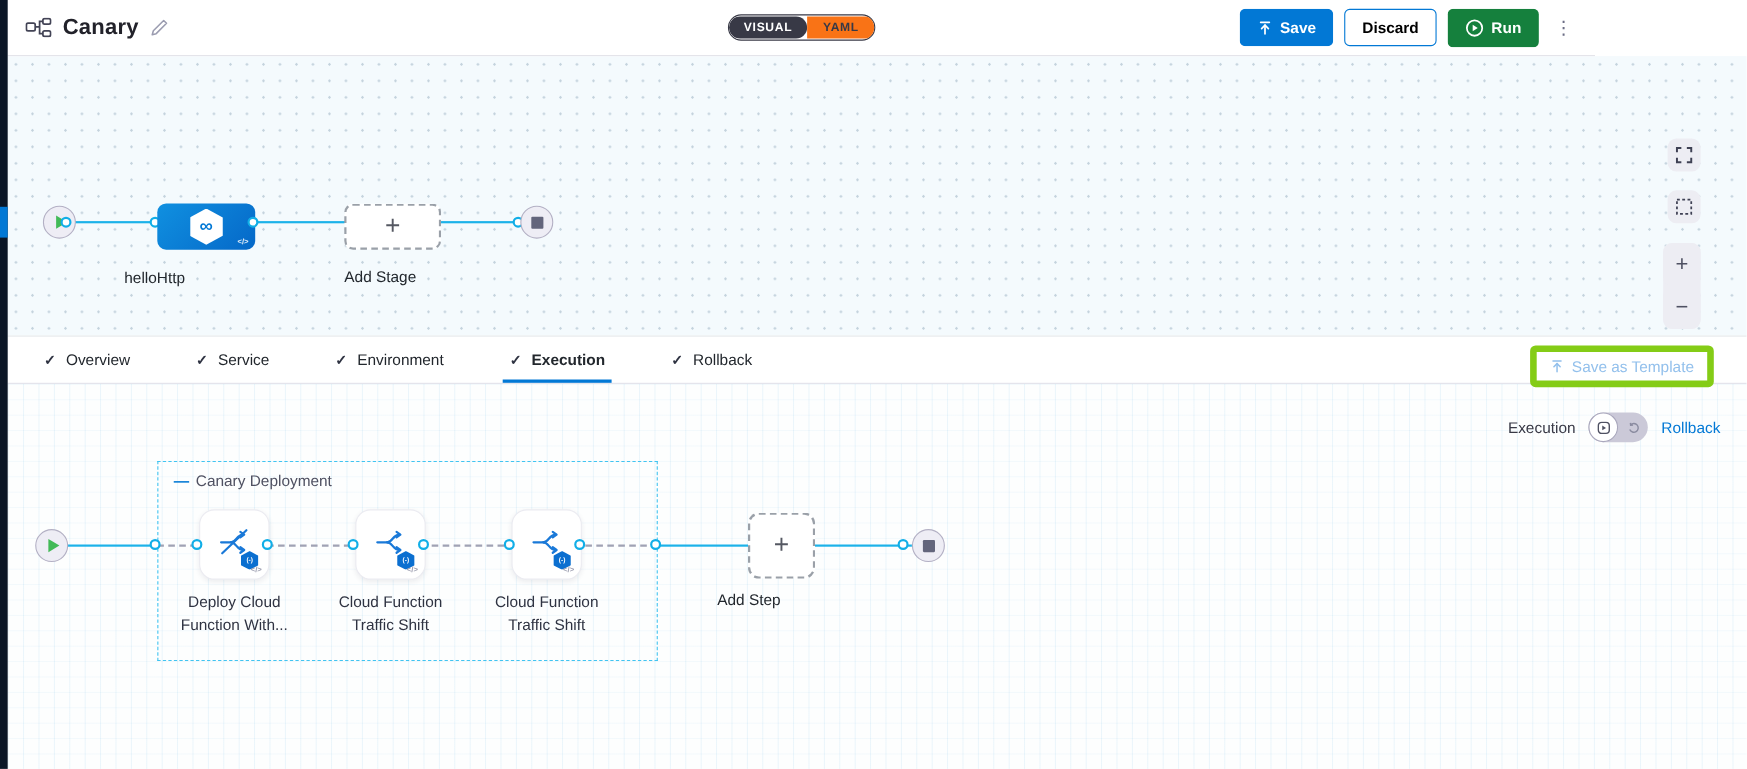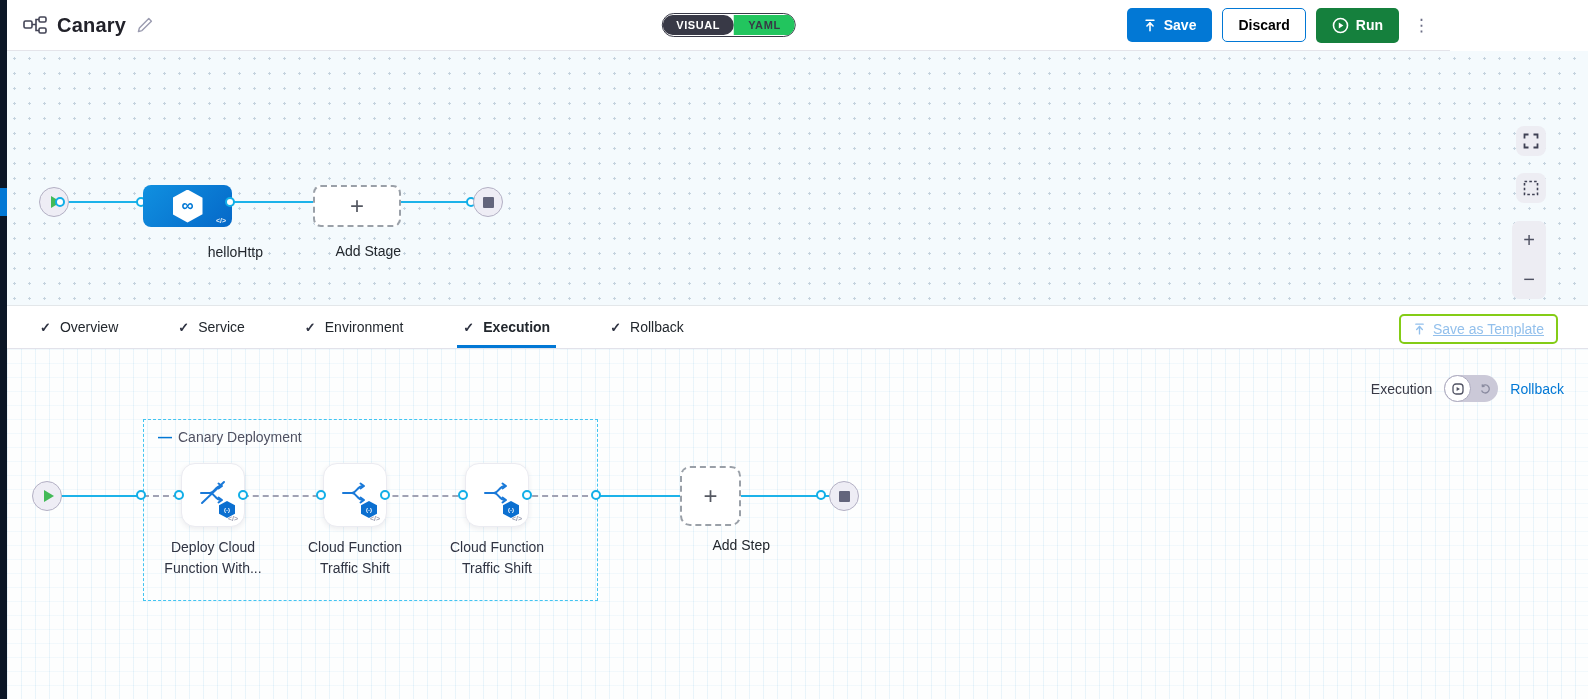--- a/index.html
+++ b/index.html
@@ -12,21 +12,21 @@
 
   
   .header { position:absolute; left:7px; top:0; width:1443px; height:51px; background:#fff;
             border-bottom:1px solid #e4e4ea; display:flex; align-items:center; padding:0 16px; z-index:20; }
   .title-wrap { display:flex; align-items:center; gap:10px; }
   .page-title { font-size:20px; font-weight:bold; color:#22222a; letter-spacing:.2px; }
   .icon-btn { background:none; border:none; cursor:pointer; display:flex; align-items:center; }
 
   .mode-toggle { position:absolute; left:50%; transform:translateX(-50%); display:flex; align-items:center;
                  border:1.5px solid #383946; border-radius:14px; background:#fff; overflow:hidden; height:24px; }
-  .mode-seg { font-size:11px; font-weight:bold; letter-spacing:.6px; padding:4px 14px; border:none; cursor:pointer; background:#22c55e; color:#383946; }
+  .mode-seg { font-size:11px; font-weight:bold; letter-spacing:.6px; padding:4px 14px; border:none; cursor:pointer; background:#f97316; color:#383946; }
   .mode-seg.active { background:#383946; color:#fff; border-radius:12px; }
 
   .header-right { margin-left:auto; display:flex; align-items:center; gap:10px; }
   .unsaved-badge { display:flex; align-items:center; gap:8px; background:#f6f6fb; border-radius:4px; padding:7px 14px; }
   .unsaved-dot { width:9px; height:9px; border-radius:50%; background:#ff5310; }
   .unsaved-text { color:#f4632a; font-size:13px; font-weight:bold; }
   .btn { display:flex; align-items:center; gap:7px; font-size:14px; font-weight:bold; border-radius:5px;
          padding:8px 15px; cursor:pointer; border:1px solid transparent; }
   .btn-save { background:#0278d5; color:#fff; }
   .btn-discard { background:#fff; color:#000000; border-color:#0278d5; }
@@ -41,39 +41,39 @@
   .port { position:absolute; width:10px; height:10px; background:#fff; border:2.5px solid #11aee7; border-radius:50%; }
   .node-circle { position:absolute; width:30px; height:30px; border-radius:50%; background:#eeedf5; border:1px solid #b3b0c4;
                  display:flex; align-items:center; justify-content:center; }
   .play-tri { width:0; height:0; border-left:10px solid #42ba57; border-top:6px solid transparent; border-bottom:6px solid transparent; margin-left:3px; }
   .stop-sq { width:11px; height:11px; background:#63657c; border-radius:1px; }
   .stage-node { position:absolute; left:136px; top:134px; width:89px; height:42px; border-radius:8px;
                 background:linear-gradient(135deg,#1090e0,#0568c8); display:flex; align-items:center; justify-content:center; cursor:pointer; }
   .hexagon { width:30px; height:33px; background:#fff; clip-path:polygon(50% 0%,100% 25%,100% 75%,50% 100%,0% 75%,0% 25%);
              display:flex; align-items:center; justify-content:center; color:#0278d5; font-size:17px; font-weight:bold; }
   .code-glyph { position:absolute; bottom:3px; right:6px; font-size:7px; color:rgba(255,255,255,.9); font-weight:bold; }
-  .node-label { position:absolute; font-size:14px; color:#22272d; text-align:right; }
+  .node-label { position:absolute; font-size:14px; color:#22272d; text-align:left; }
   .add-box { position:absolute; background:#fff; border:2px dashed #9aa0a8; border-radius:8px;
              display:flex; align-items:center; justify-content:center; color:#555862; cursor:pointer; }
   .add-plus { font-size:24px; font-weight:300; color:#555862; line-height:1; }
 
   .canvas-controls button, .zoom-panel { background:#ededf3; border:none; border-radius:8px; }
   .ctl-btn { position:absolute; width:30px; height:30px; display:flex; align-items:center; justify-content:center; cursor:pointer; }
   .zoom-panel { position:absolute; left:1505px; top:170px; width:34px; height:78px; display:flex; flex-direction:column; }
   .zoom-btn { flex:1; background:none; border:none; font-size:20px; color:#4f5162; cursor:pointer; font-weight:300; }
 
   
   .tabbar { position:absolute; left:7px; top:305px; width:1581px; height:44px; background:#fff;
             border-top:1px solid #e3e7ea; border-bottom:1px solid #e2e2ea; display:flex; align-items:stretch; padding-left:33px; z-index:10; }
   .tab { display:flex; align-items:center; gap:9px; margin-right:60px; cursor:pointer; font-size:14px; color:#22272d; position:relative; }
   .tab .check { color:#2f3342; font-size:13px; font-weight:bold; }
   .tab.active { font-weight:bold; }
   .tab.active::after { content:""; position:absolute; left:-6px; right:-6px; bottom:0; height:3px; background:#0278d5; }
   .tmpl-btn { position:absolute; right:30px; top:8px; display:flex; align-items:center; gap:7px; background:#fff;
-              border:2px solid #84cc16; border-radius:5px; padding:5px 12px; color:#93c0ec; font-size:14px; cursor:pointer;text-decoration:underline; }
+              border:6px solid #84cc16; border-radius:5px; padding:5px 12px; color:#93c0ec; font-size:14px; cursor:pointer; }
 
   
   .exec-canvas { position:absolute; left:7px; top:349px; width:1581px; height:350px; background:#fdfefe;
     background-image:linear-gradient(to right, rgba(66,164,221,.10) 1px, transparent 1px),
                      linear-gradient(to bottom, rgba(66,164,221,.06) 1px, transparent 1px);
     background-size:14px 14px; }
   .exec-mode-row { position:absolute; top:26px; right:24px; display:flex; align-items:center; gap:12px; }
   .exec-mode-label { font-size:14px; color:#383946; }
   .exec-toggle { width:54px; height:27px; background:#cbc9d8; border-radius:14px; display:flex; align-items:center; cursor:pointer; }
   .exec-toggle .seg { width:28px; height:27px; display:flex; align-items:center; justify-content:center; }

